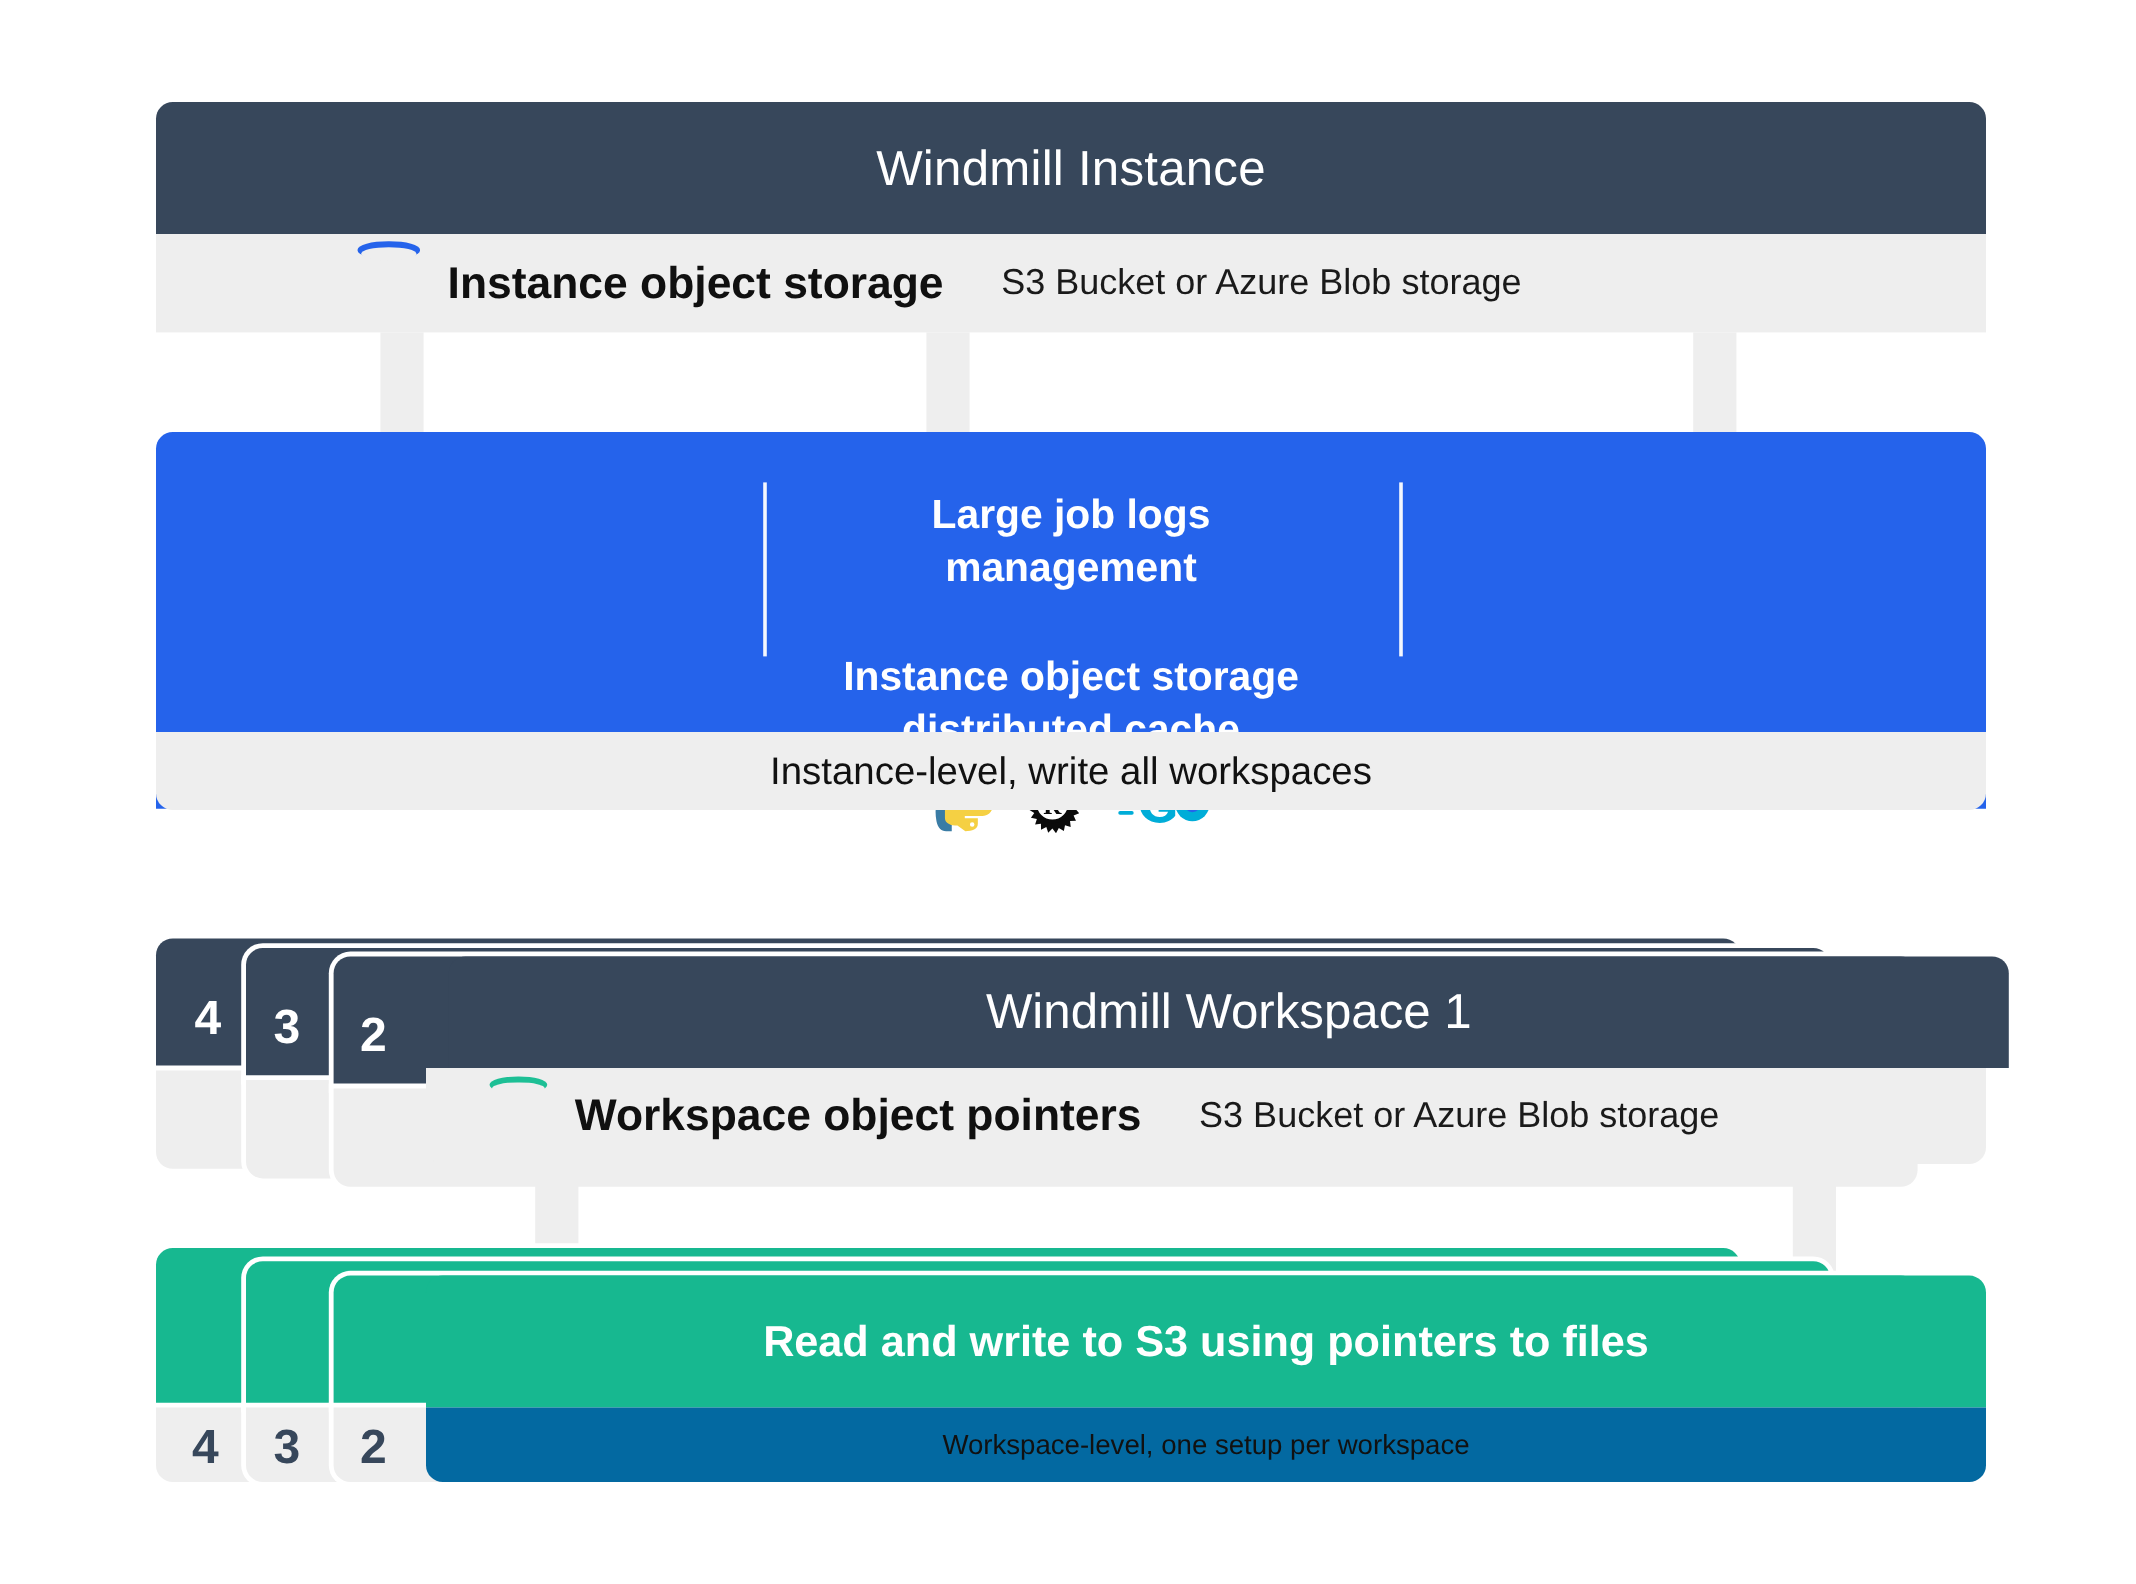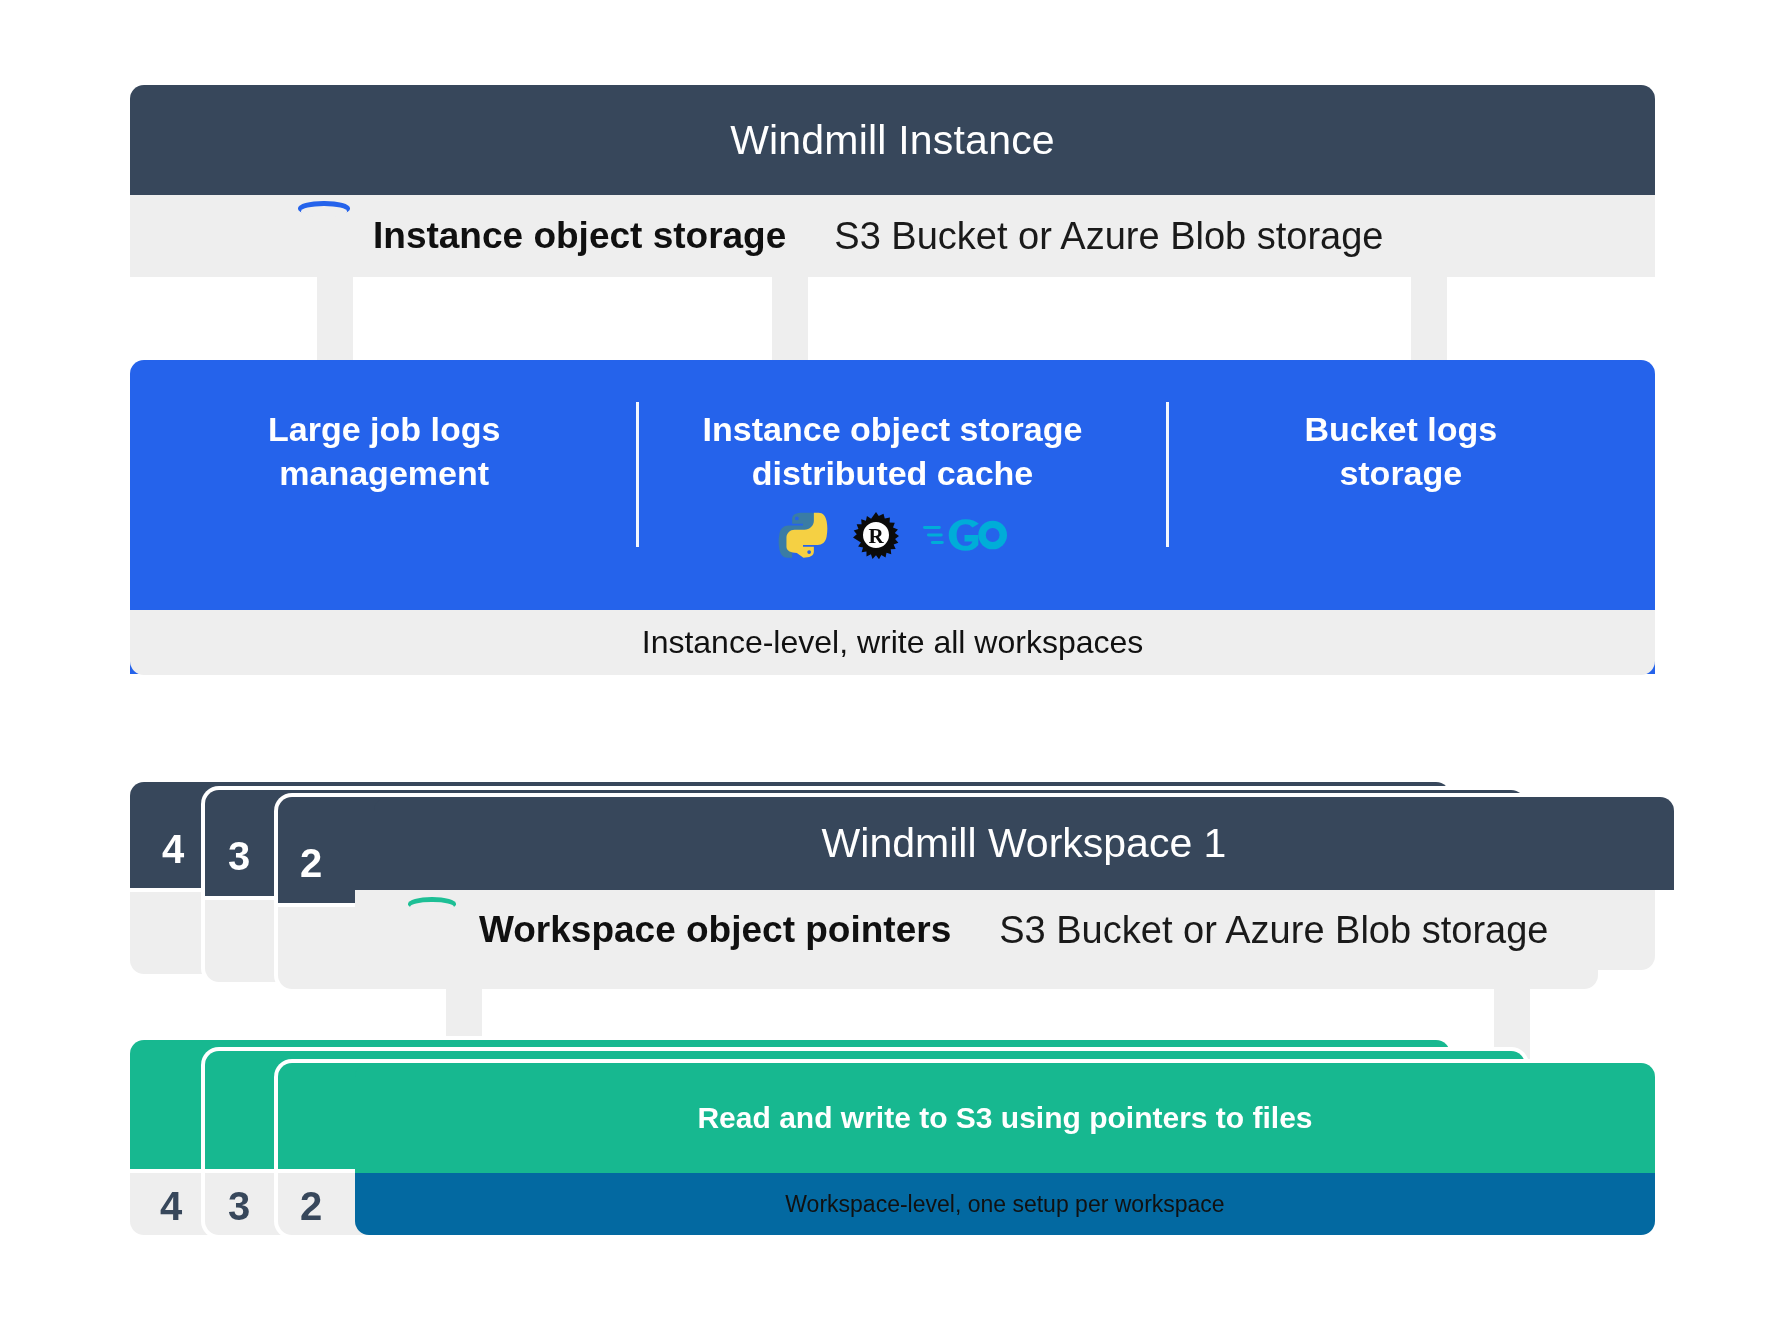--- a/index.html
+++ b/index.html
@@ -44,34 +44,34 @@
     position:absolute;left:6%;top:2%;width:88%;height:20%;
     border-radius:50%;
   }
   .bucket .lip-inner{
     position:absolute;left:10%;top:9%;width:80%;height:15%;
     border-radius:50%;background:#eeeeee;
   }
   #instance-bucket{width:58px;height:72px;margin-left:165px;}
   #instance-bucket .body,#instance-bucket .lip{background:#2563eb;}
   .storage-title{font-size:37px;font-weight:bold;color:#101010;margin-left:20px;white-space:nowrap;}
-  .storage-note{font-size:38px;color:#1a1a1a;margin-left:48px;white-space:nowrap;}
+  .storage-note{font-size:30px;color:#1a1a1a;margin-left:48px;white-space:nowrap;}
 
   
   .conn{position:absolute;background:#eeeeee;}
   .conn-head{
     position:absolute;width:0;height:0;
     border-left:30px solid transparent;border-right:30px solid transparent;
     border-top:44px solid #eeeeee;
   }
 
   #blue-panel{
     position:absolute;left:130px;top:360px;width:1525px;height:314px;
     background:#2563eb;border-radius:14px 14px 0 0;
-    display:flex;align-items:stretch;
+    display:flex;align-items:stretch;flex-direction:column;
   }
   .blue-col{
     flex:1 1 0;display:flex;flex-direction:column;
     align-items:center;justify-content:flex-start;
     padding-top:48px;position:relative;
   }
   .blue-col .ctext{
     color:#ffffff;font-size:34px;font-weight:bold;line-height:1.28;
     text-align:center;white-space:pre-line;
   }
@@ -124,21 +124,21 @@
     box-shadow:0 0 0 4px #ffffff;
   }
   .gstack-num{position:absolute;color:#37475b;font-size:40px;font-weight:bold;}
 
   #green-panel{
     position:absolute;left:355px;top:1063px;width:1300px;height:110px;
     background:#17b890;border-radius:14px 14px 0 0;
     display:flex;align-items:center;justify-content:center;
   }
   #green-panel .gtext{
-    color:#ffffff;font-size:30px;font-weight:bold;white-space:nowrap;
+    color:#ffffff;font-size:36px;font-weight:bold;white-space:nowrap;
   }
   #ws-footer{
     position:absolute;left:355px;top:1173px;width:1300px;height:62px;
     background:#0369a1;border-radius:0 0 14px 14px;
     display:flex;align-items:center;justify-content:center;
     font-size:23px;color:#111111;
   }
 </style>
 </head>
 <body>

